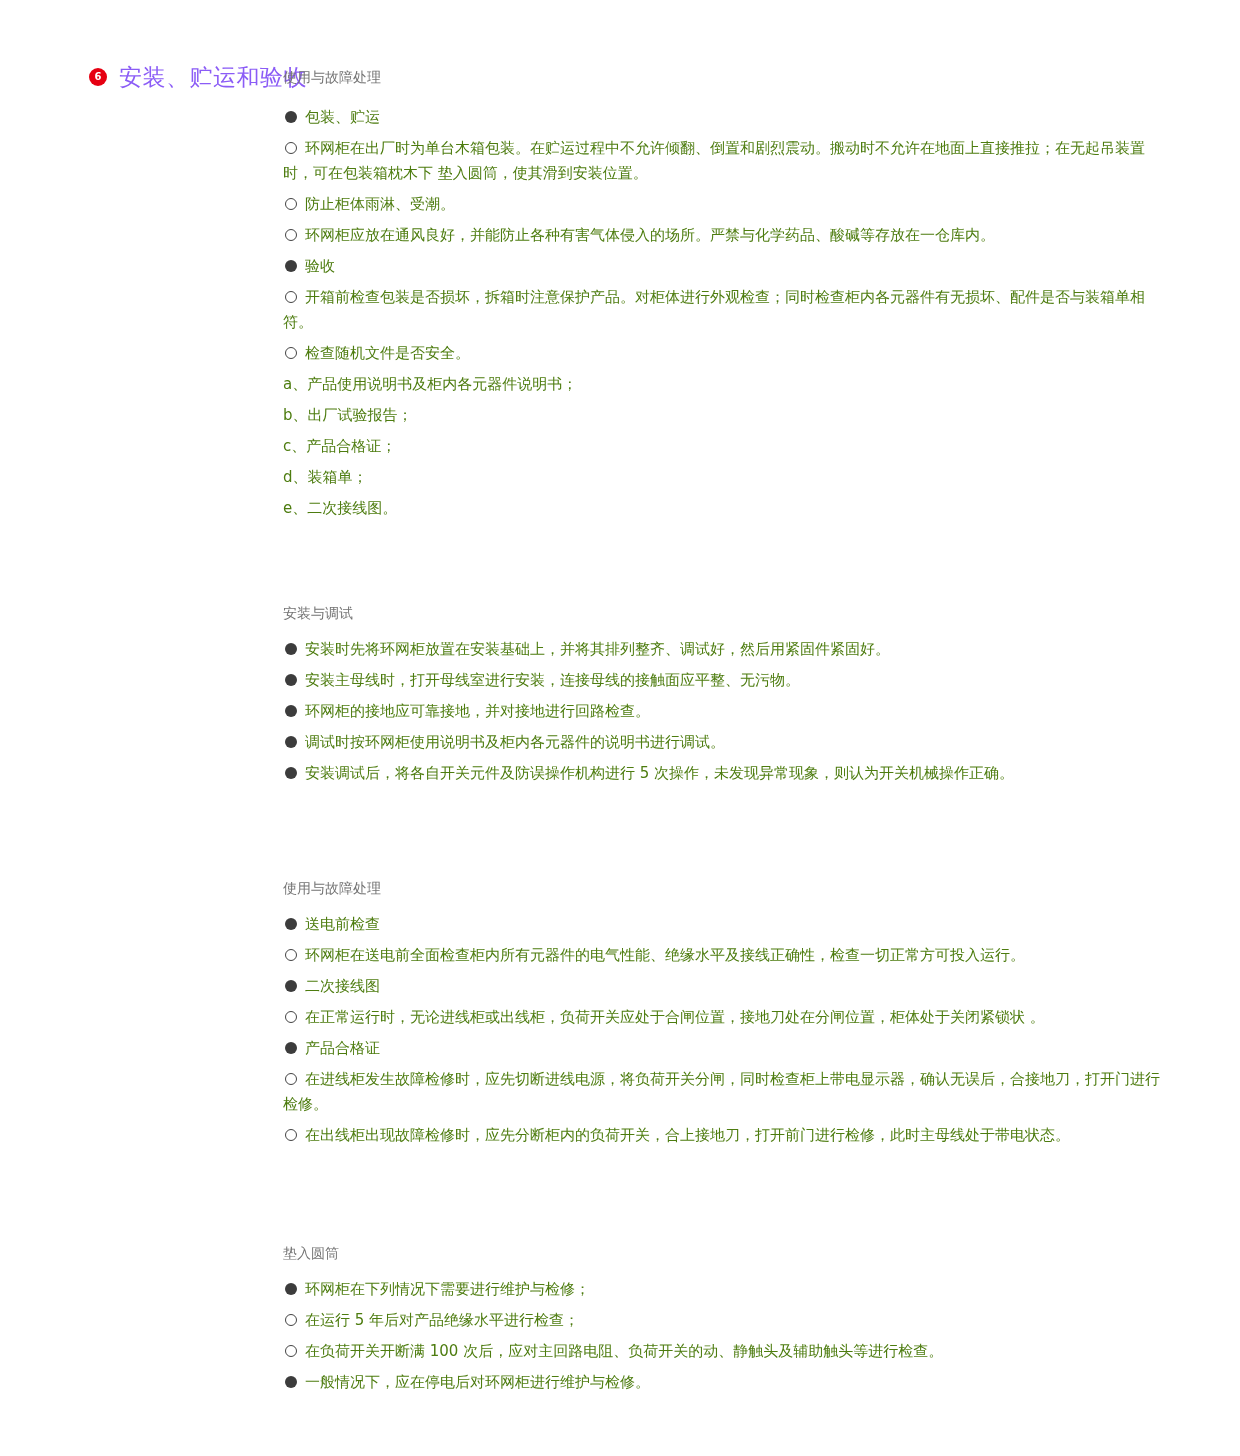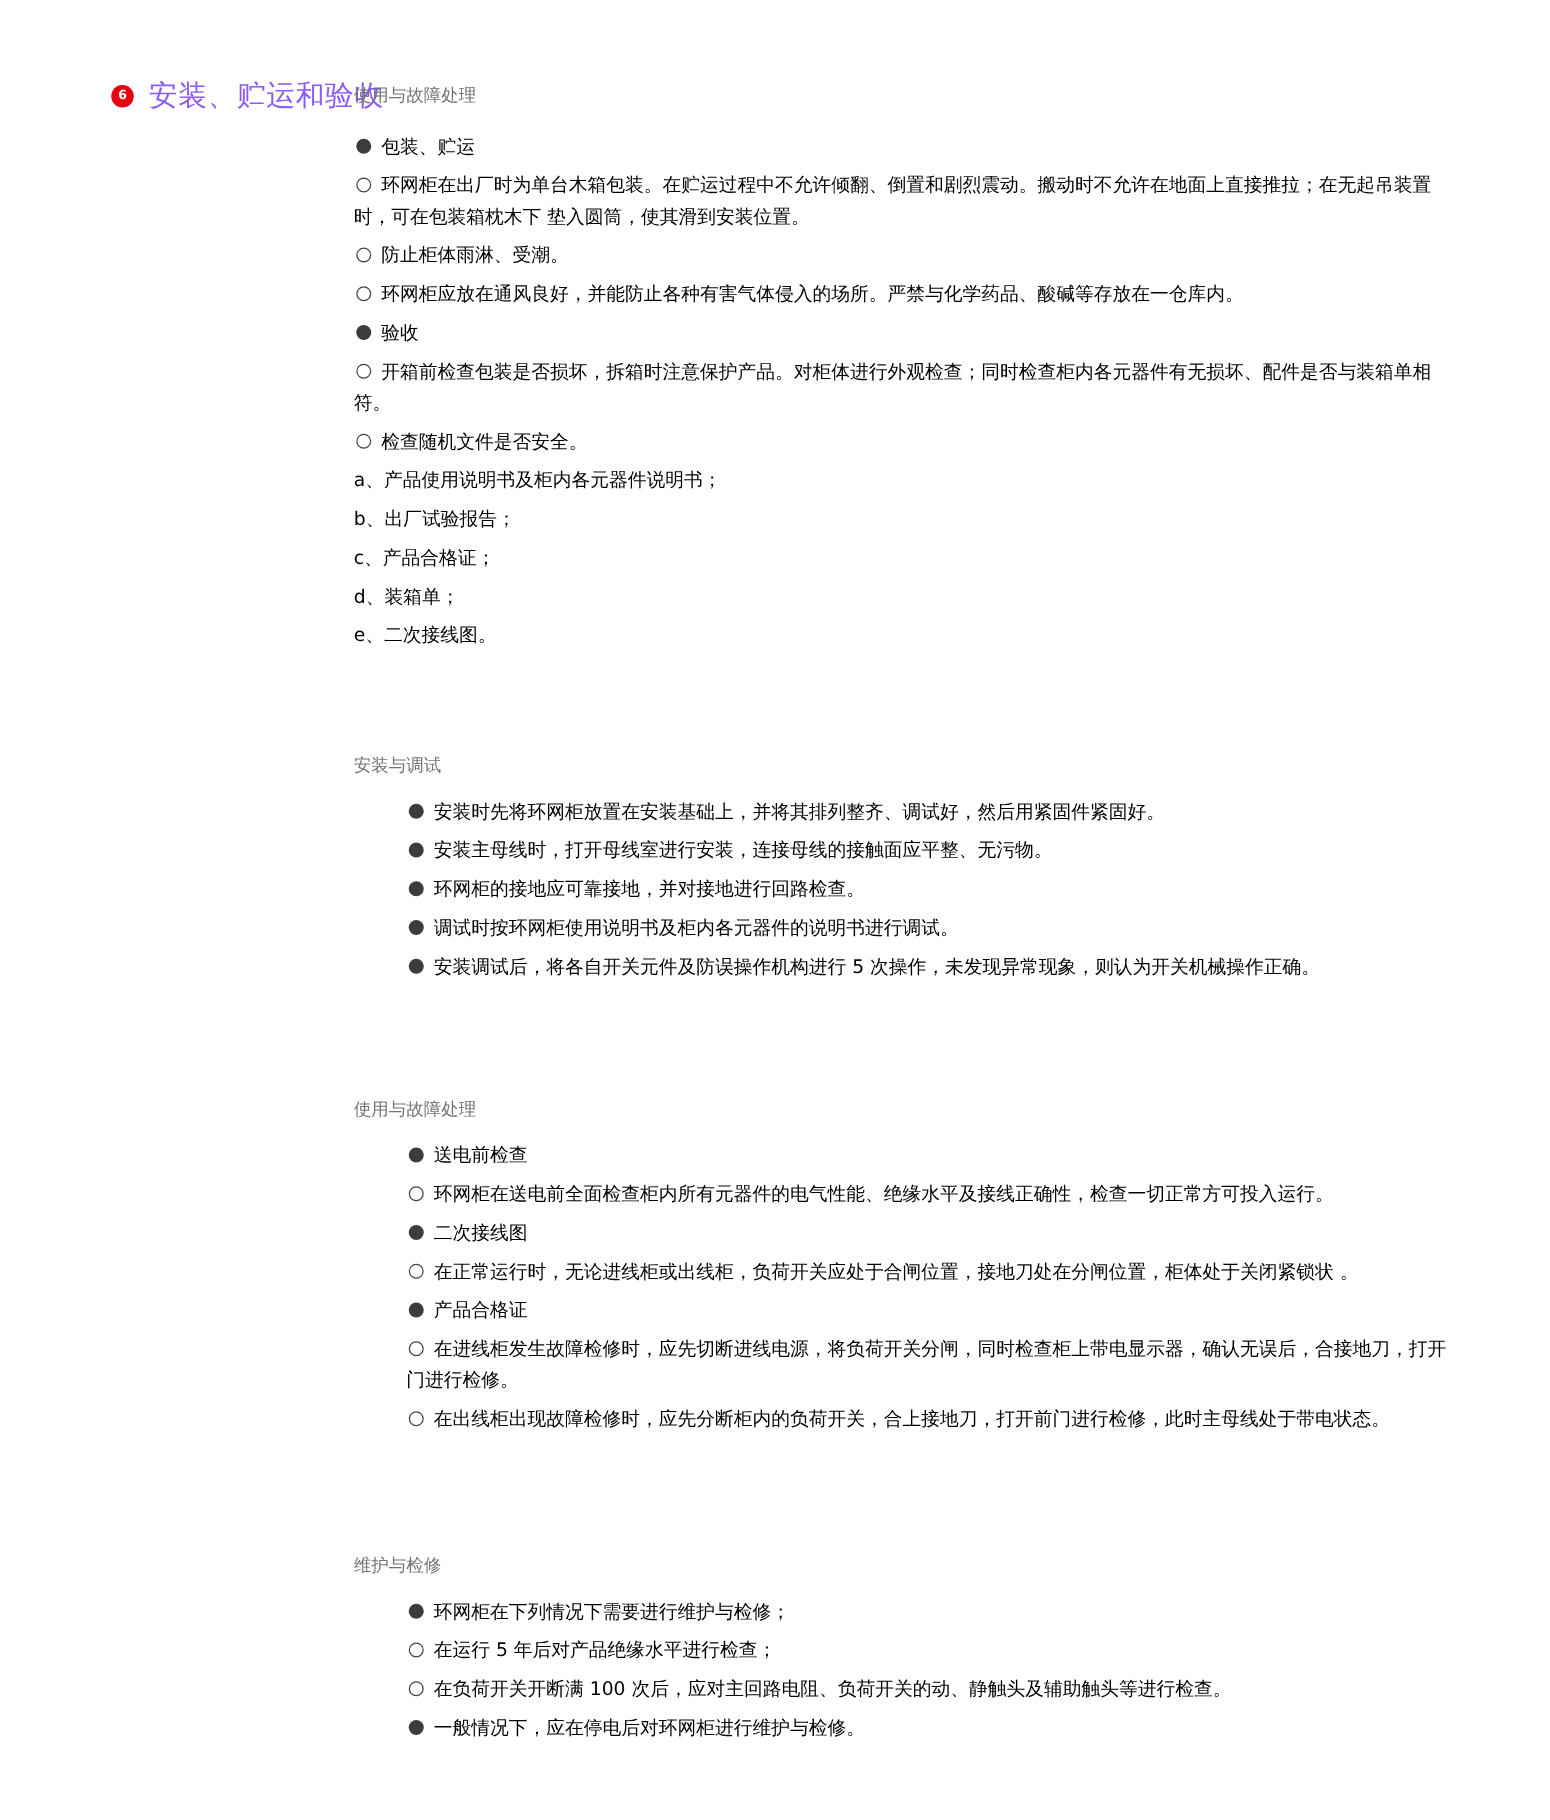--- a/index.html
+++ b/index.html
@@ -20,33 +20,33 @@
     .chapter-icon .num {
       color: #fff; font-size: 10px; font-weight: bold; line-height: 1;
       font-family: "DejaVu Sans", sans-serif;
     }
     .chapter-title {
       color: #8b5cf6; font-size: 23px; line-height: 22px; letter-spacing: 0.5px;
     }
     .content { position: absolute; left: 283px; width: 880px; }
     .heading { font-size: 14px; color: #737373; line-height: 18px; }
     .line {
-      font-size: 15px; line-height: 25px; color: #000000; margin-top: 6px;
+      font-size: 15px; line-height: 25px; color: #4d7c0f; margin-top: 6px;
     }
     .bullet { display: inline-block; width: 12px; height: 12px; border-radius: 50%;
       background: #3c3c3c; margin-right: 8px; vertical-align: -1px; margin-left: 2px; }
     .ring { display: inline-block; width: 10px; height: 10px; border-radius: 50%;
       border: 1.3px solid #444; margin-right: 8px; vertical-align: -1px; margin-left: 2px; box-sizing: content-box; }
     .sec1 { top: 66px; }
     .sec1 .heading { position: absolute; left: 0; top: 2px; }
     .sec1 .list { position: absolute; left: 0; top: 33px; width: 880px; }
     .sec2 { top: 604px; }
     .sec3 { top: 879px; }
     .sec4 { top: 1244px; }
-    .sec-list { margin-top: 15px; margin-left: 42px; }
+    .sec-list { margin-top: 15px; }
   </style>
 </head>
 <body>
 
 <div class="chapter">
   <span class="chapter-icon">
     <span class="num">6</span>
   </span>
   <span class="chapter-title">安装、贮运和验收</span>
 </div>
@@ -87,20 +87,20 @@
       <div class="line"><span class="ring"></span><span>环网柜在送电前全面检查柜内所有元器件的电气性能、绝缘水平及接线正确性，检查一切正常方可投入运行。</span></div>
       <div class="line"><span class="bullet"></span><span>二次接线图</span></div>
       <div class="line"><span class="ring"></span><span>在正常运行时，无论进线柜或出线柜，负荷开关应处于合闸位置，接地刀处在分闸位置，柜体处于关闭紧锁状 。</span></div>
       <div class="line"><span class="bullet"></span><span>产品合格证</span></div>
       <div class="line"><span class="ring"></span><span>在进线柜发生故障检修时，应先切断进线电源，将负荷开关分闸，同时检查柜上带电显示器，确认无误后，合接地刀，打开门进行检修。</span></div>
       <div class="line"><span class="ring"></span><span>在出线柜出现故障检修时，应先分断柜内的负荷开关，合上接地刀，打开前门进行检修，此时主母线处于带电状态。</span></div>
     </div>
 </div>
 
 <div class="content sec4">
-  <div class="heading">维护与检修</div>
+  <div class="heading">垫入圆筒</div>
   <div class="sec-list">
       <div class="line"><span class="bullet"></span><span>环网柜在下列情况下需要进行维护与检修；</span></div>
       <div class="line"><span class="ring"></span><span>在运行 5 年后对产品绝缘水平进行检查；</span></div>
       <div class="line"><span class="ring"></span><span>在负荷开关开断满 100 次后，应对主回路电阻、负荷开关的动、静触头及辅助触头等进行检查。</span></div>
       <div class="line"><span class="bullet"></span><span>一般情况下，应在停电后对环网柜进行维护与检修。</span></div>
     </div>
 </div>
 
 </body></html>

